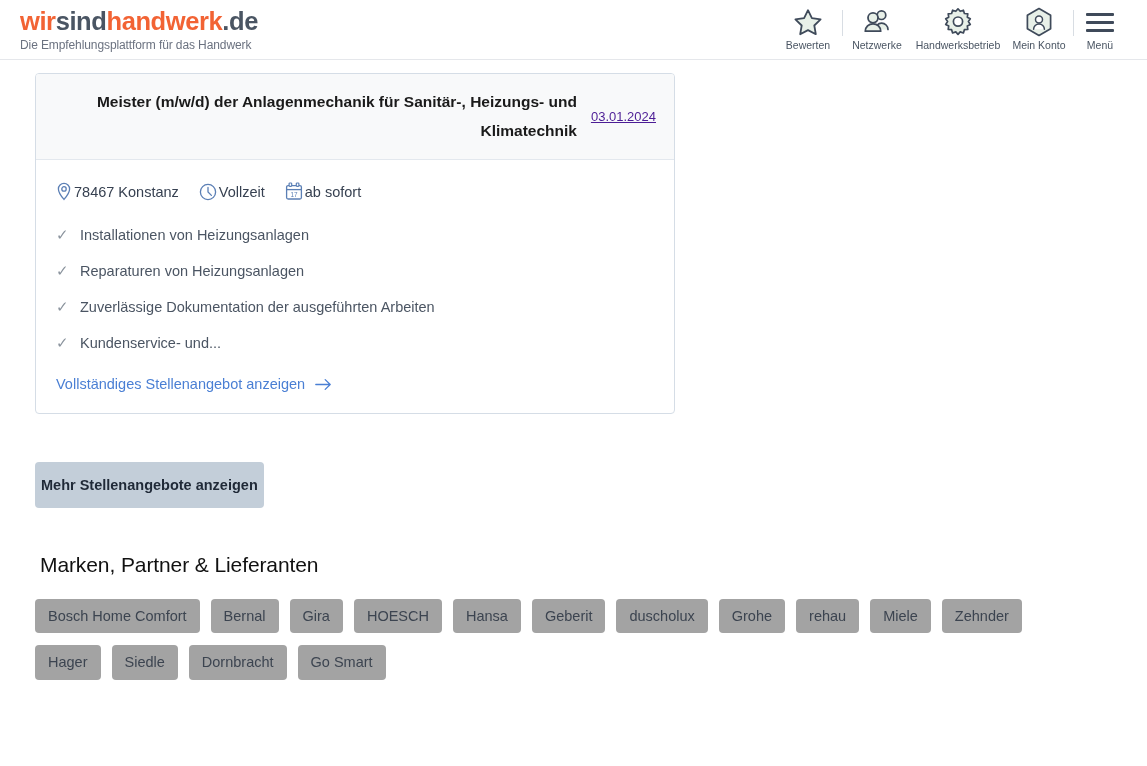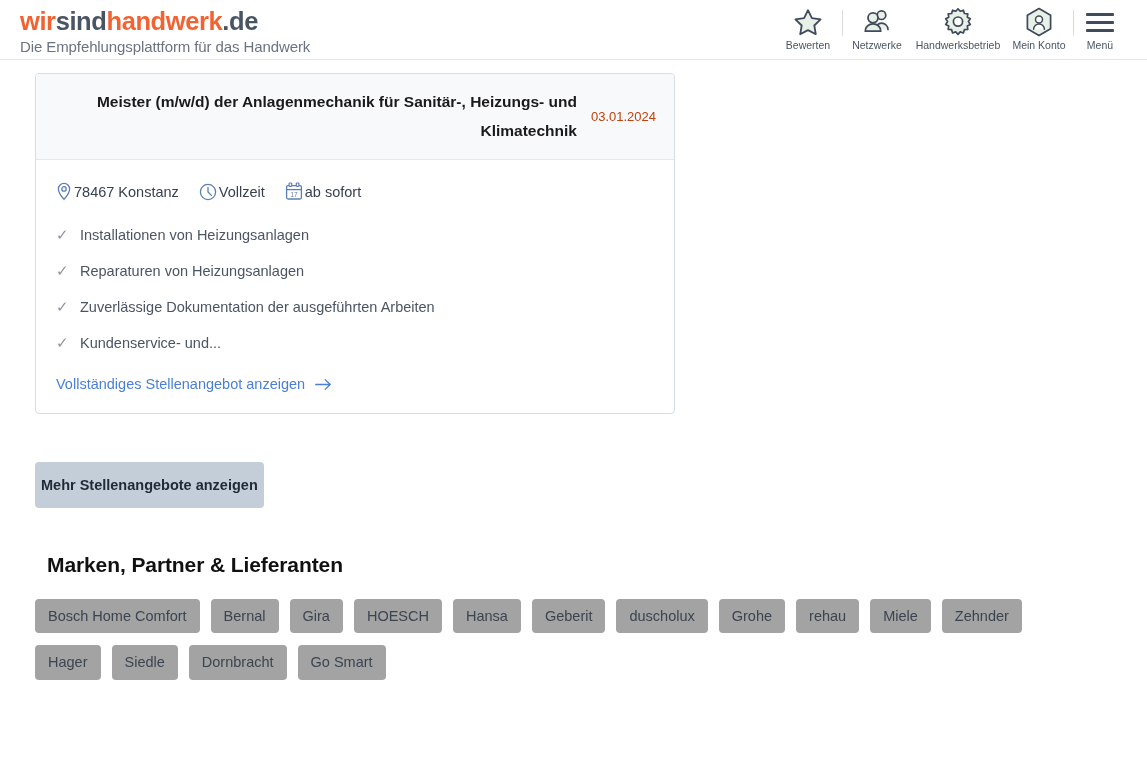--- a/index.html
+++ b/index.html
@@ -34,21 +34,21 @@
   .logo-word {
     font-size: 25.5px;
     font-weight: 700;
     letter-spacing: -0.4px;
     white-space: nowrap;
   }
   .logo-orange { color: #f26334; }
   .logo-dark   { color: #4a5563; }
   .logo-tag {
     margin-top: 4px;
-    font-size: 15px;
+    font-size: 12px;
     color: #6b7280;
     letter-spacing: -0.1px;
     text-align: left;
     padding-right: 2px;
   }
 
   .header-nav {
     position: absolute;
     right: 21px;
     top: 4px;
@@ -131,22 +131,23 @@
     flex: 1 1 auto;
     font-size: 15.5px;
     font-weight: 700;
     color: #1a1a1a;
     line-height: 1.85;
     padding-right: 14px;
   }
   .job-date {
     flex: 0 0 auto;
     font-size: 13px;
-    color: #c2410c;
+    color: #4c1d95;
     white-space: nowrap;
+    text-decoration: underline;
   }
   .job-card-body {
     padding: 22px 20px 20px 20px;
   }
   .meta-row {
     display: flex;
     align-items: center;
     gap: 20px;
     margin-bottom: 26px;
   }
@@ -203,23 +204,23 @@
     cursor: pointer;
   }
 
   
   .brands {
     margin: 45px 0 0 35px;
     max-width: 1080px;
   }
   .brands-title {
     font-size: 21px;
-    font-weight: 700;
+    font-weight: 400;
     color: #111111;
-    margin: 0 0 22px 12px;
+    margin: 0 0 22px 5px;
     letter-spacing: -0.1px;
   }
   .tag-rows {
     display: flex;
     flex-wrap: wrap;
     gap: 12px 11px;
     max-width: 1060px;
   }
   .tag {
     background: #a3a3a3;

